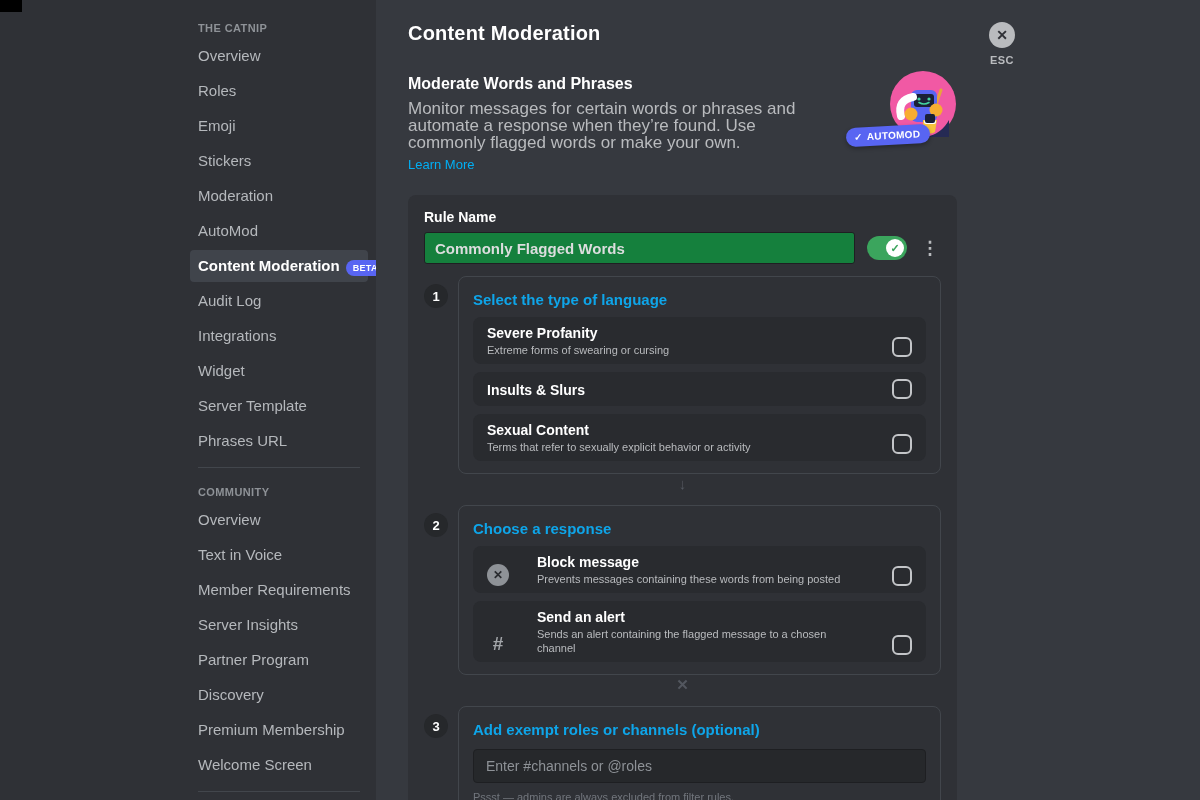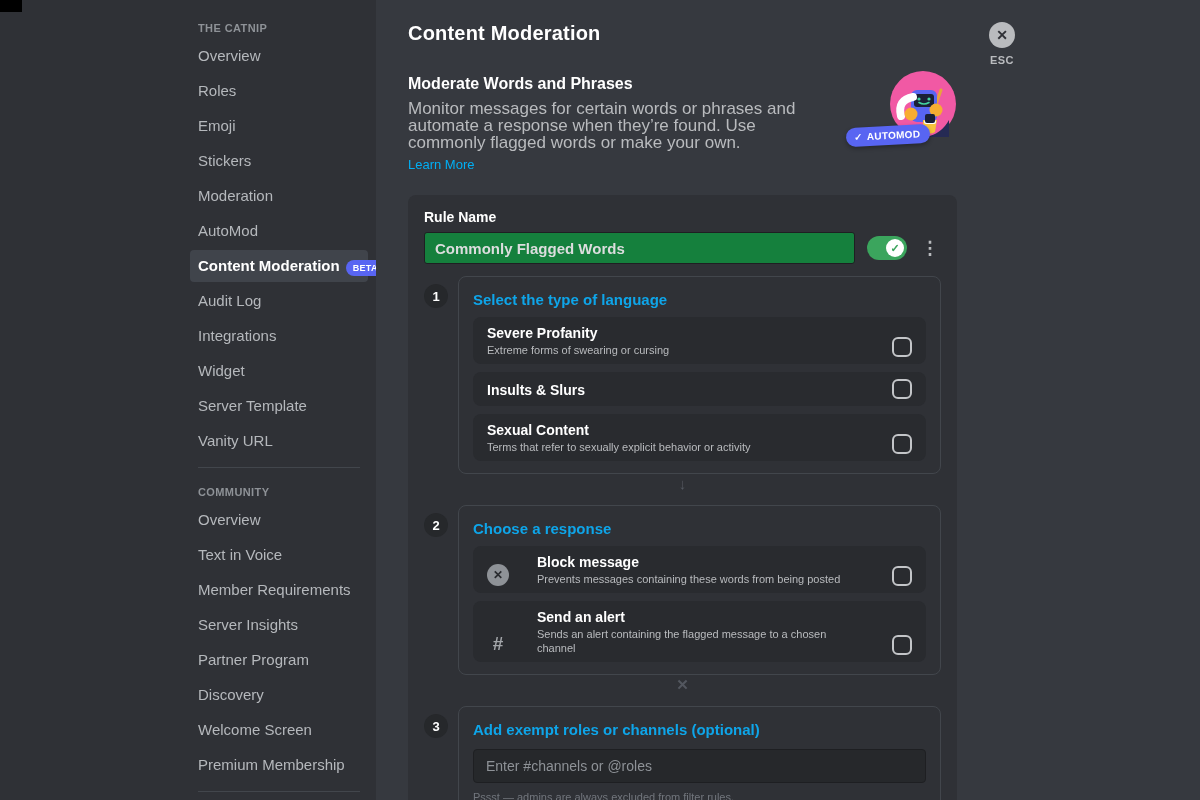--- a/index.html
+++ b/index.html
@@ -98,21 +98,21 @@
       <div class="nav-item">
           <span>Integrations</span>
         </div>
       <div class="nav-item">
           <span>Widget</span>
         </div>
       <div class="nav-item">
           <span>Server Template</span>
         </div>
       <div class="nav-item">
-          <span>Vanity URL</span>
+          <span>Phrases URL</span>
         </div>
       <div class="nav-divider"></div>
       <div class="nav-header">COMMUNITY</div>
       <div class="nav-item">
           <span>Overview</span>
         </div>
       <div class="nav-item">
           <span>Text in Voice</span>
         </div>
       <div class="nav-item">
@@ -121,24 +121,24 @@
       <div class="nav-item">
           <span>Server Insights</span>
         </div>
       <div class="nav-item">
           <span>Partner Program</span>
         </div>
       <div class="nav-item">
           <span>Discovery</span>
         </div>
       <div class="nav-item">
+          <span>Premium Membership</span>
+        </div>
+      <div class="nav-item">
           <span>Welcome Screen</span>
-        </div>
-      <div class="nav-item">
-          <span>Premium Membership</span>
         </div>
       <div class="nav-divider"></div>
 
     </div>
   </div>
 
   <div class="main">
 
     <div class="close-wrap">
       <div class="close-circle">✕</div>

